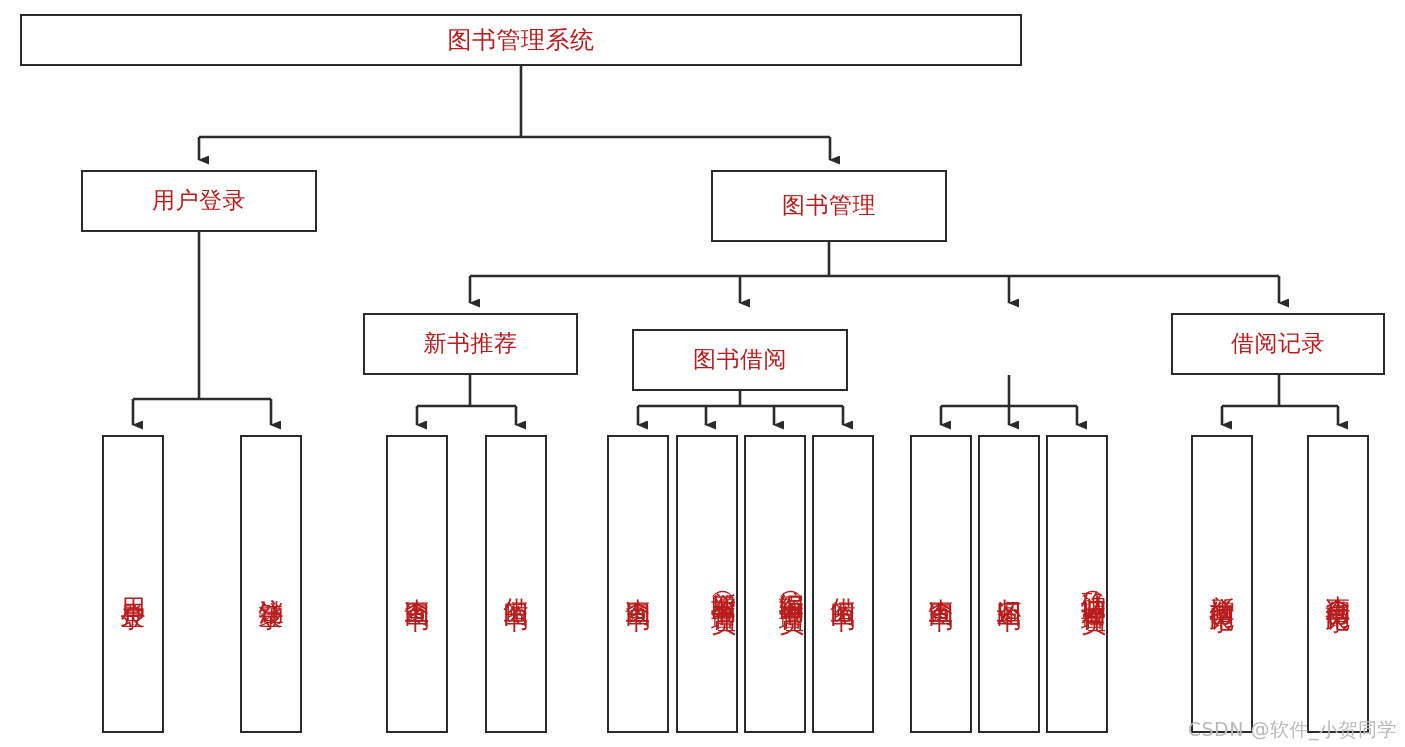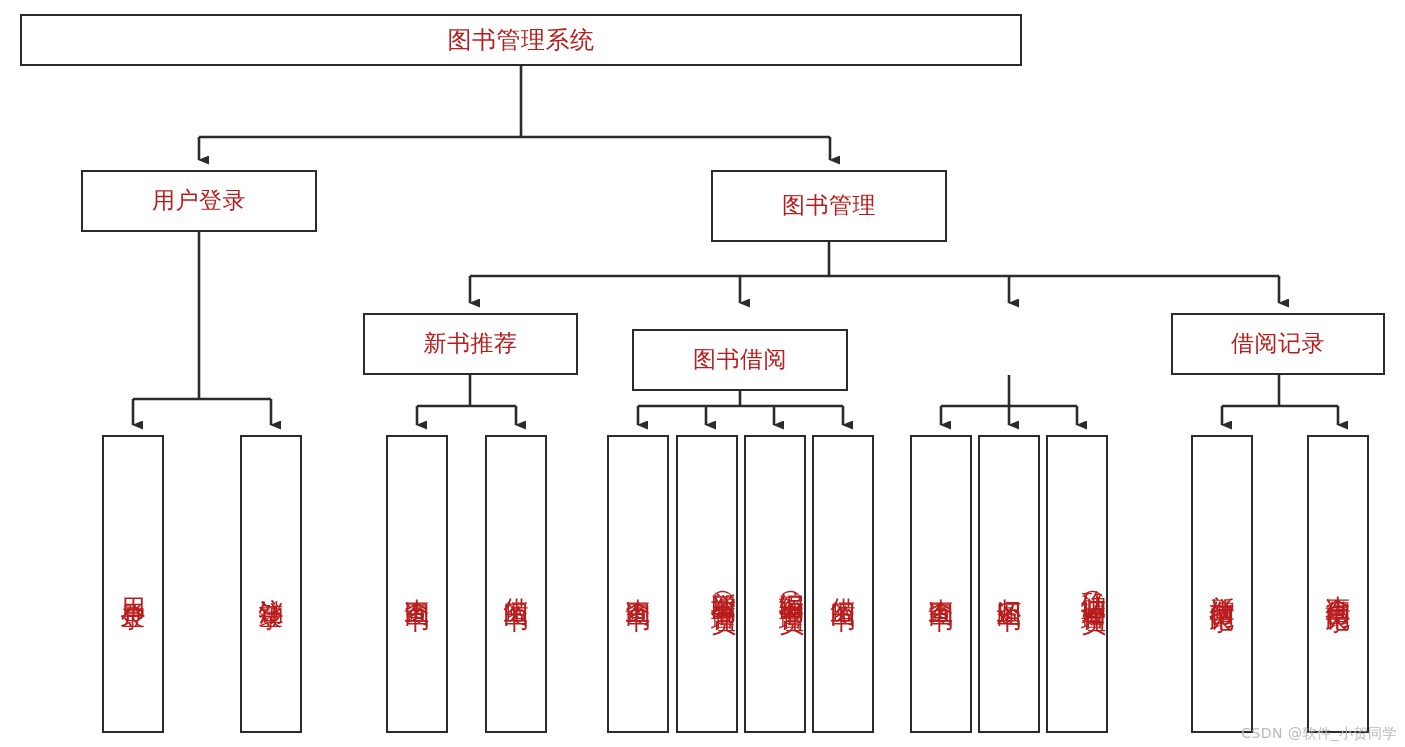--- a/index.html
+++ b/index.html
@@ -54,21 +54,21 @@
     align-items: flex-start;
     justify-content: center;
   }
   .node.v.mid {
     align-items: center;
   }
   .watermark {
     position: absolute;
     right: 8px;
     bottom: 4px;
-    font-size: 14px;
+    font-size: 19px;
     color: #b9b9b9;
     letter-spacing: 0.5px;
     white-space: nowrap;
   }
 </style>
 </head>
 <body>
 
 <div id="canvas">
 

